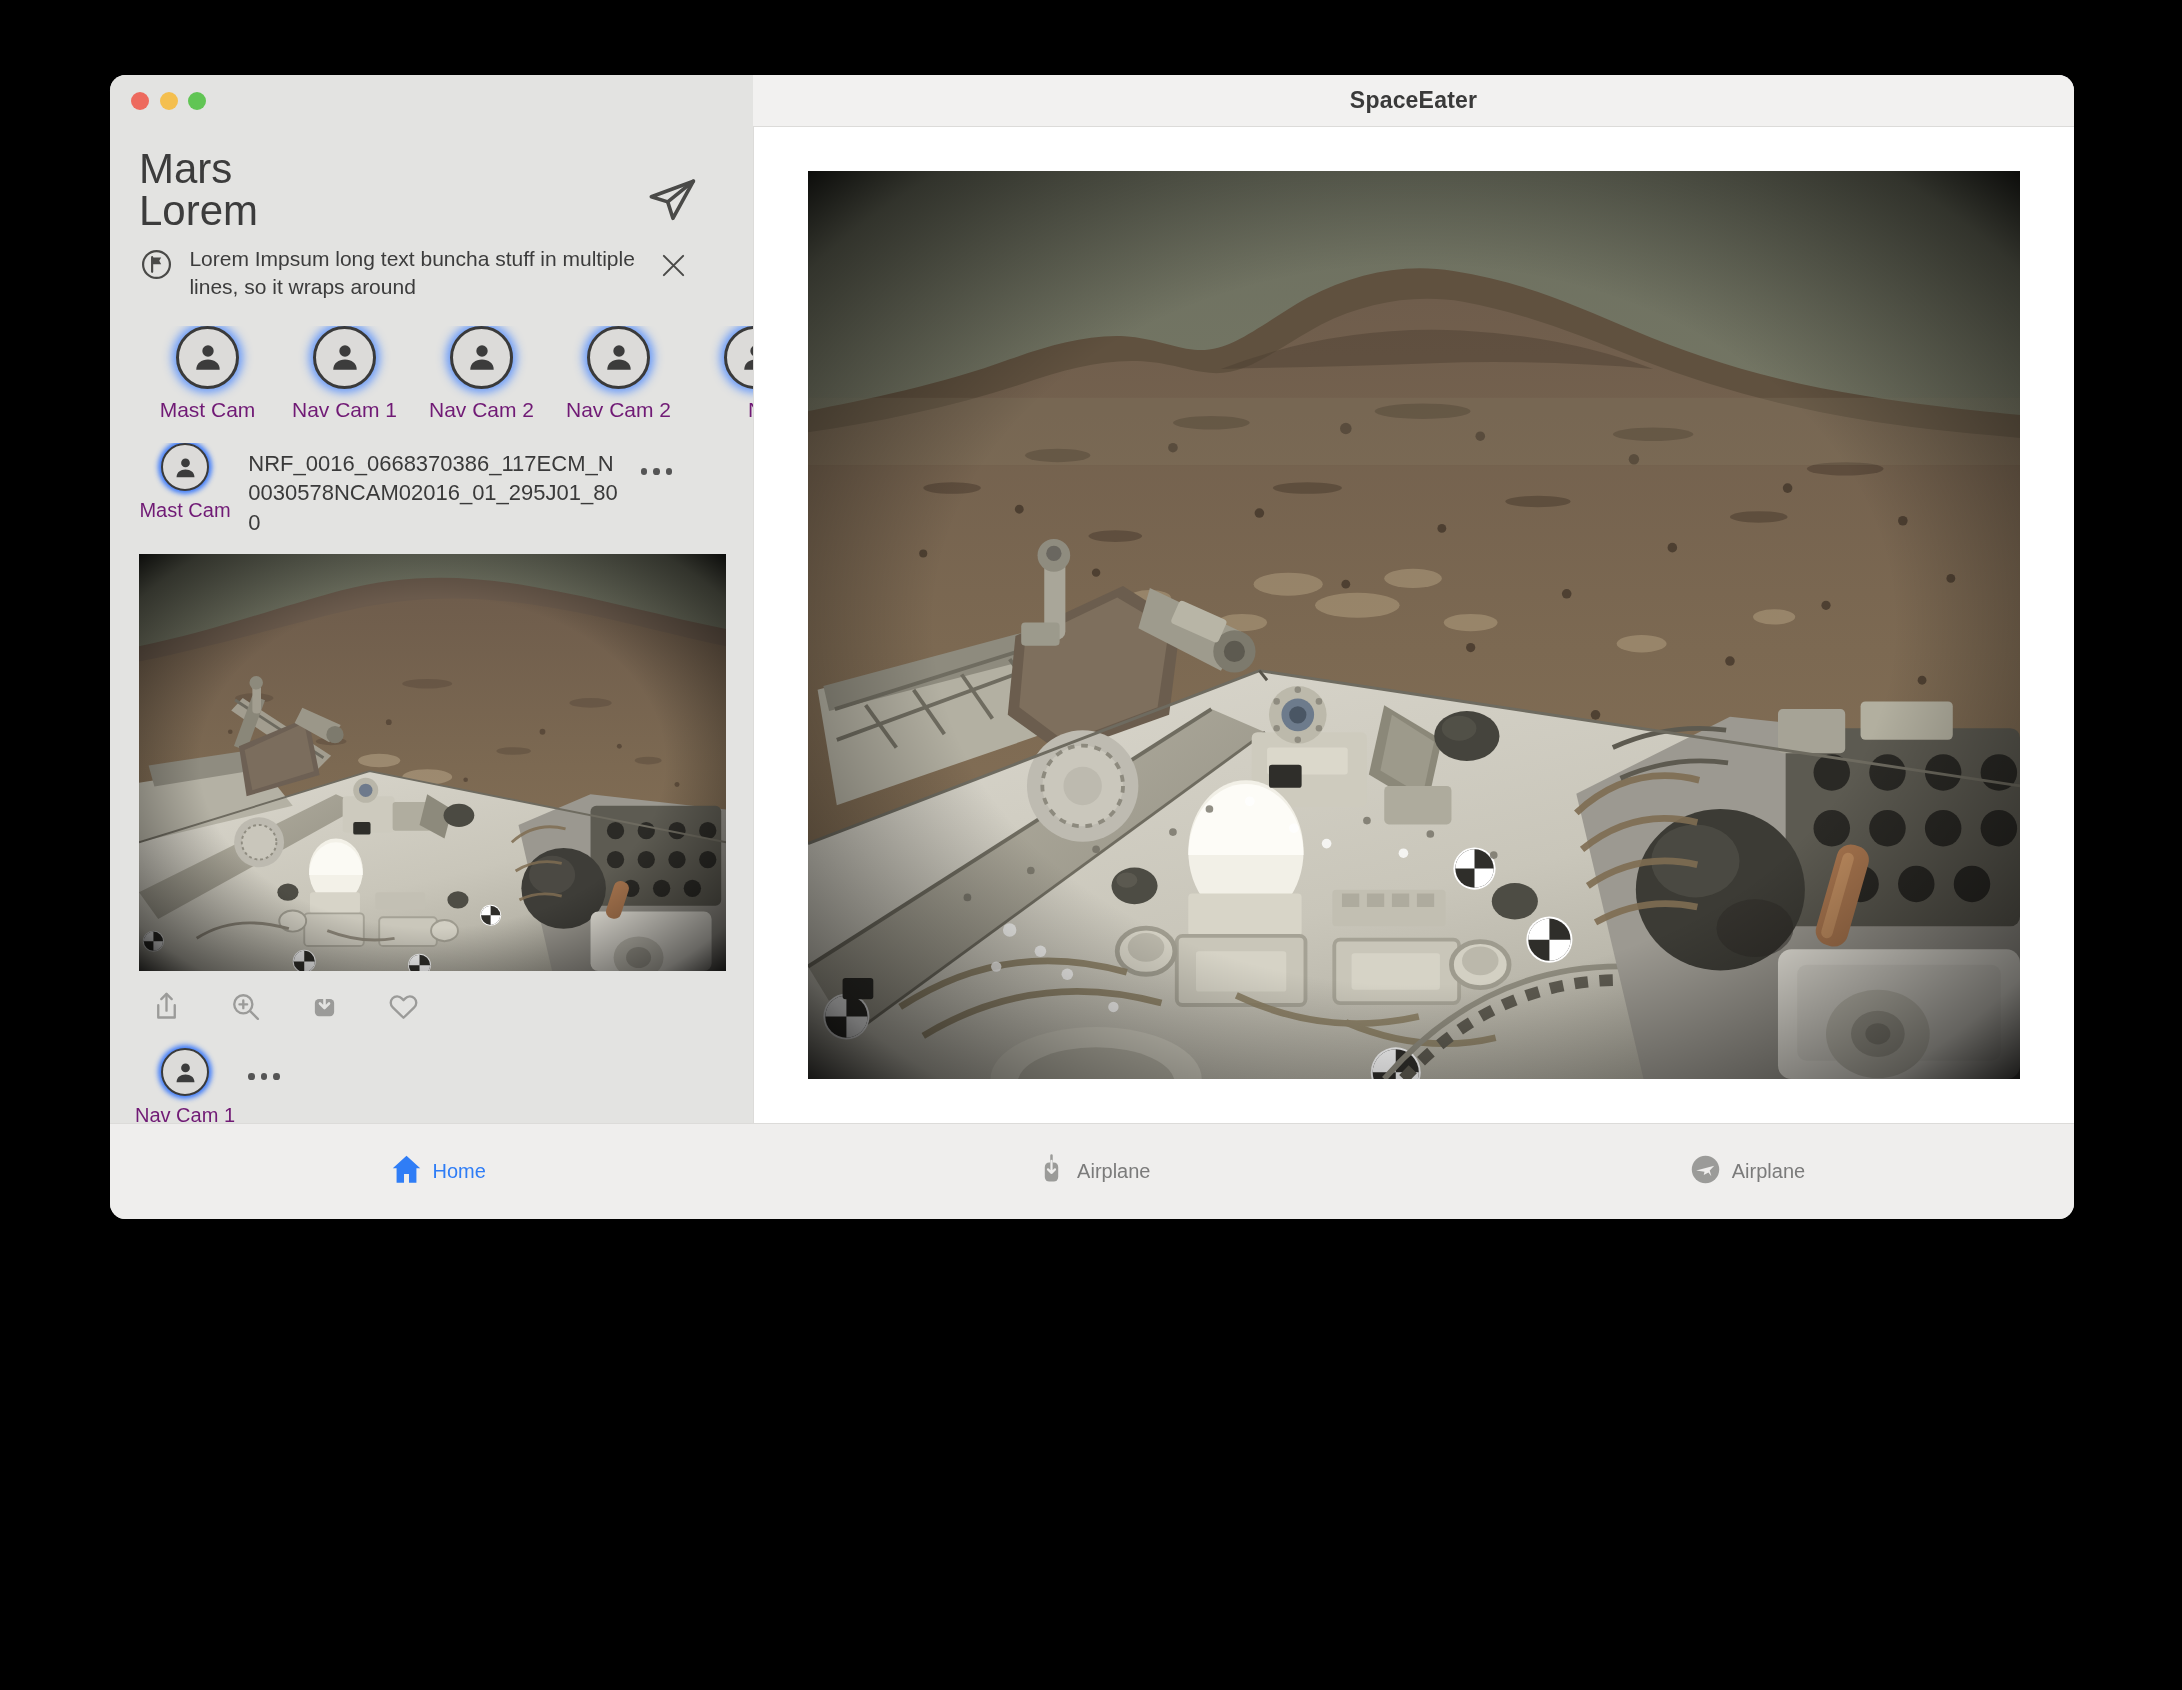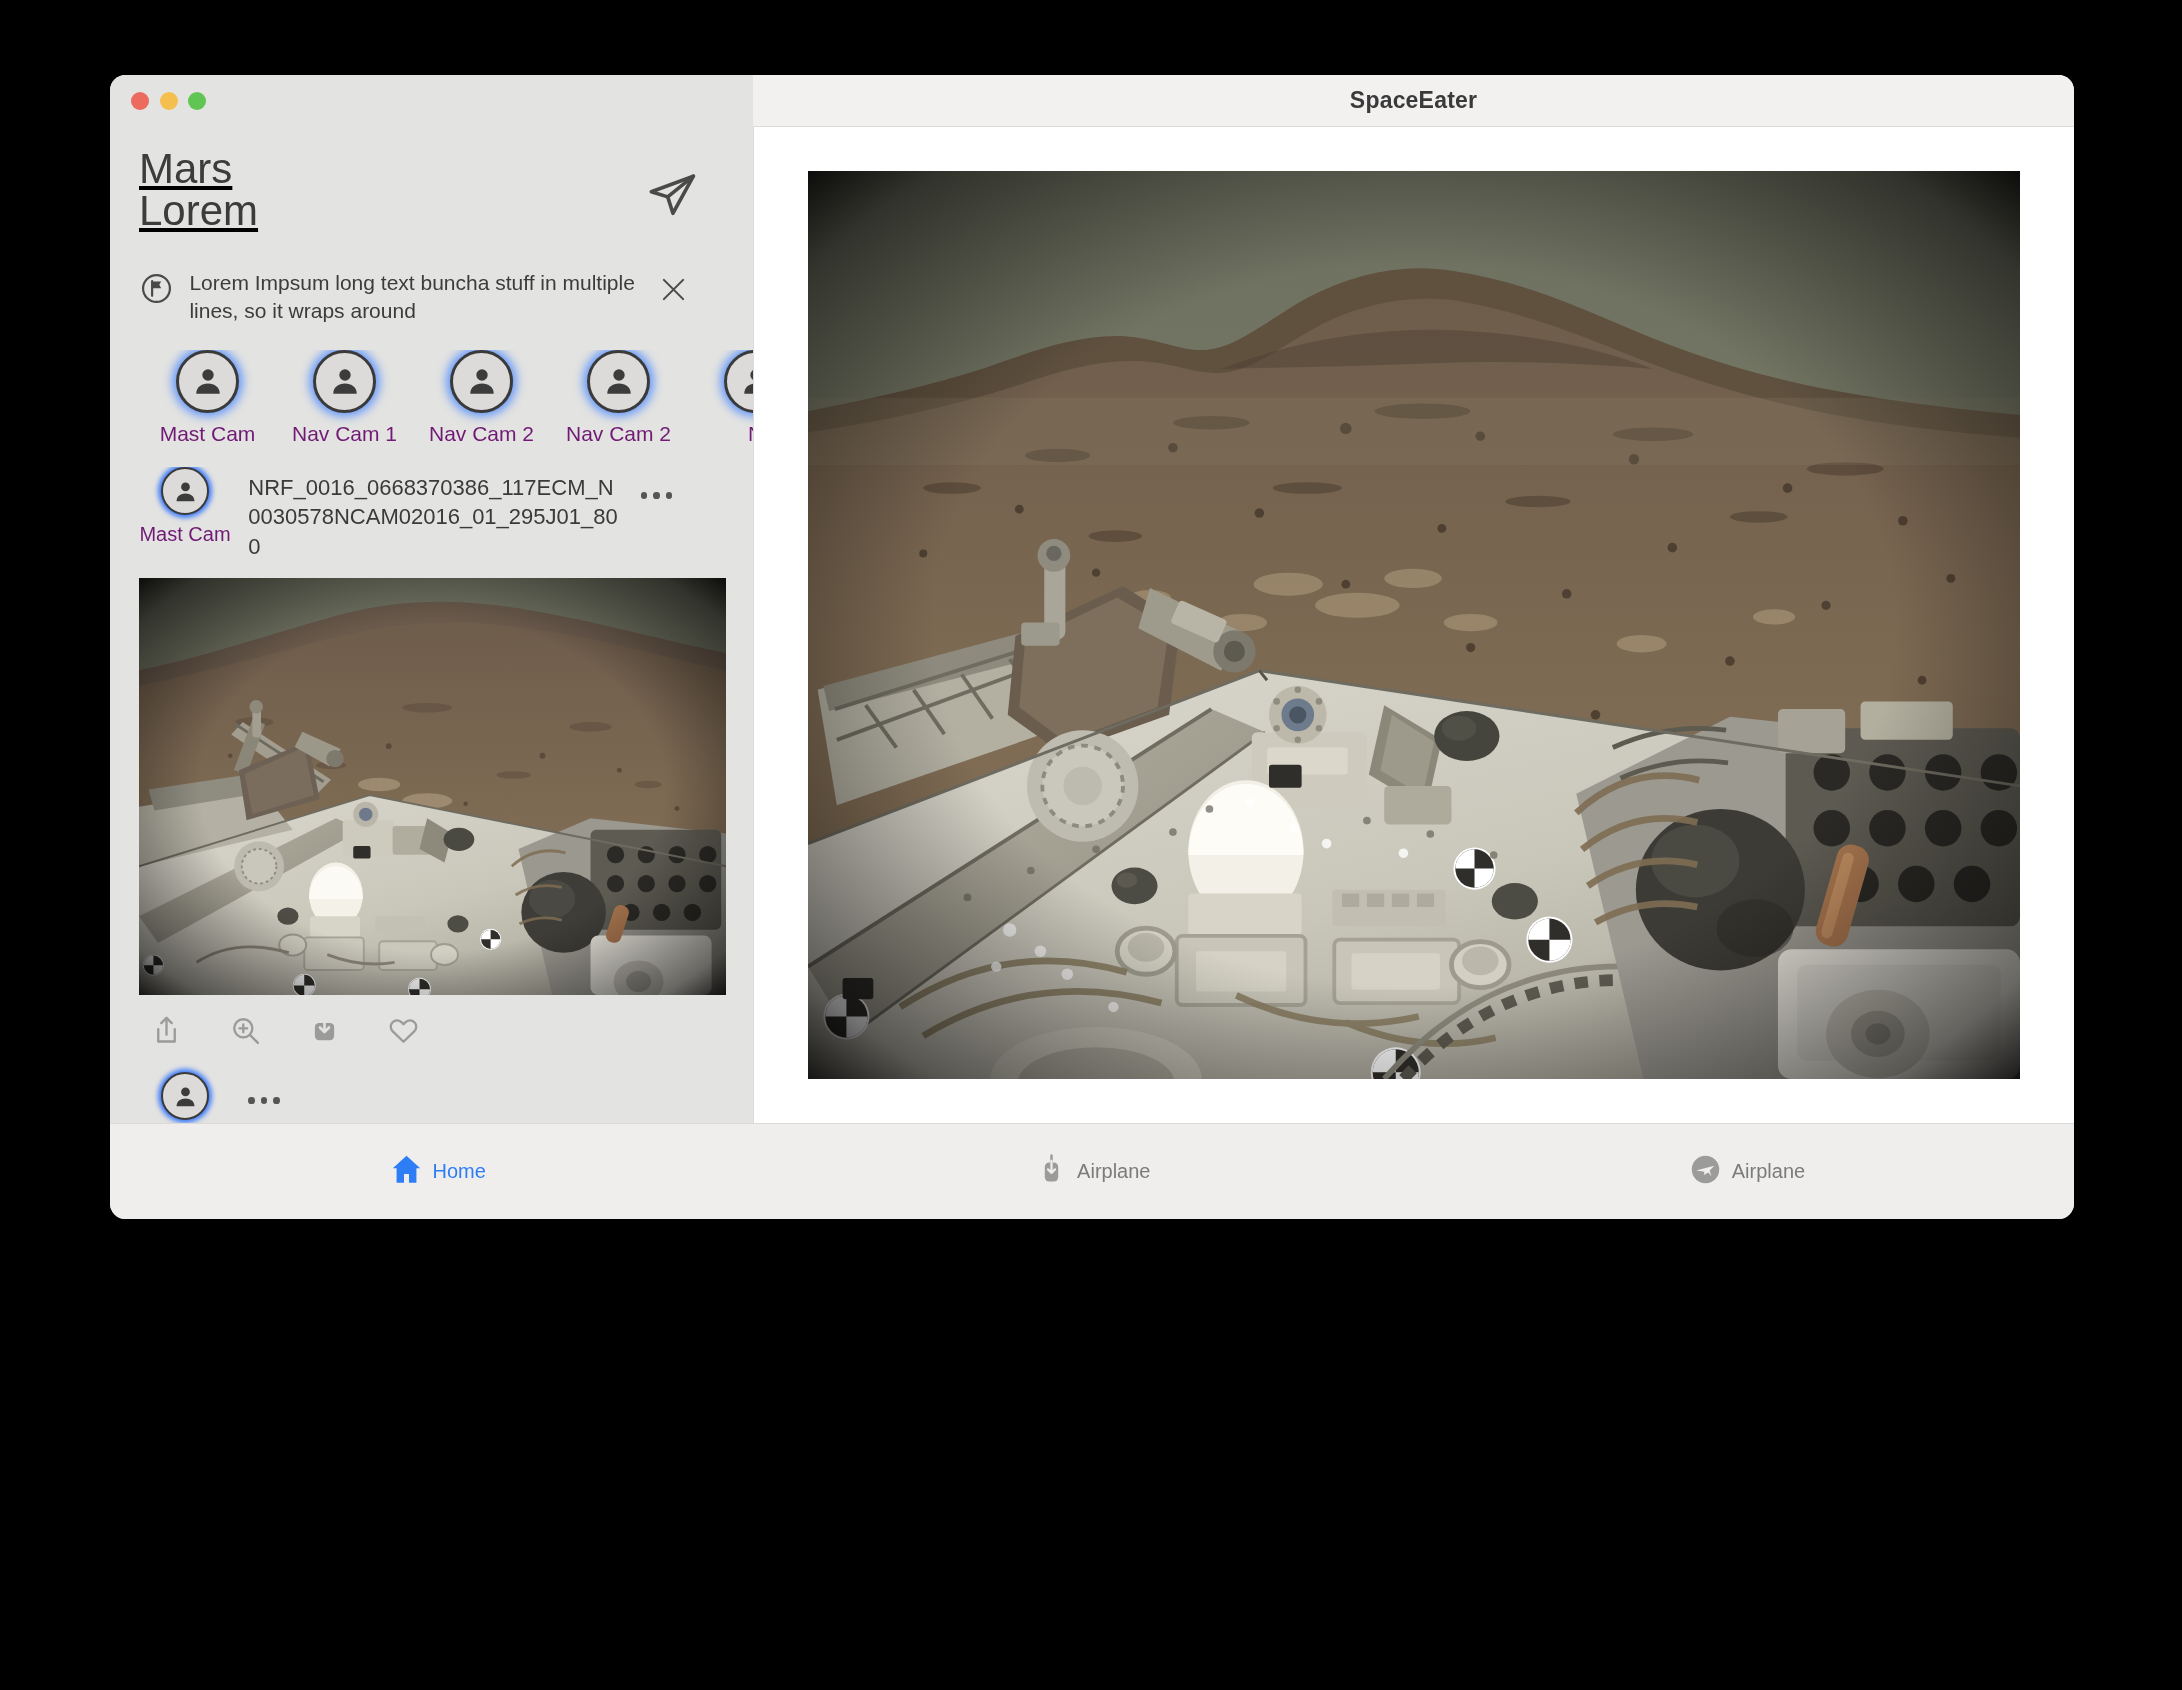--- a/index.html
+++ b/index.html
@@ -43,28 +43,28 @@
   
   .body { flex: 1; display: flex; min-height: 0; }
 
   
   .sidebar {
     width: 643px; background: #e3e3e1;
     display: flex; flex-direction: column;
     position: relative; overflow: hidden;
   }
   .sb-header { padding: 21px 29px 0 29px; flex: 0 0 auto; }
-  .app-title-row { display: flex; align-items: center; justify-content: space-between; text-decoration: underline; }
+  .app-title-row { display: flex; align-items: flex-end; justify-content: space-between; }
   .app-title {
     font-size: 42px; line-height: 1.0; font-weight: 400; color: #3c3c3c;
     max-width: 250px;
   }
   .send-icon { margin-right: 25px; margin-top: 15.4px; }
 
-  .banner { display: flex; align-items: flex-start; gap: 15.4px; margin-top: 35px; }
+  .banner { display: flex; align-items: flex-start; gap: 15.4px; margin-top: 11px; }
   .banner-text {
     flex: 1; font-size: 21px; line-height: 1.33; color: #3c3c3c; padding-top: 1.9px;
     max-width: 452px;
   }
   .banner-close { flex: 0 0 auto; padding-top: 5.8px; margin-right: 5.8px; cursor: pointer; }
 
   
   .cam-strip {
     display: flex; gap: 0; margin-top: 25px; padding-left: 29px;
     flex: 0 0 auto; overflow: hidden;

